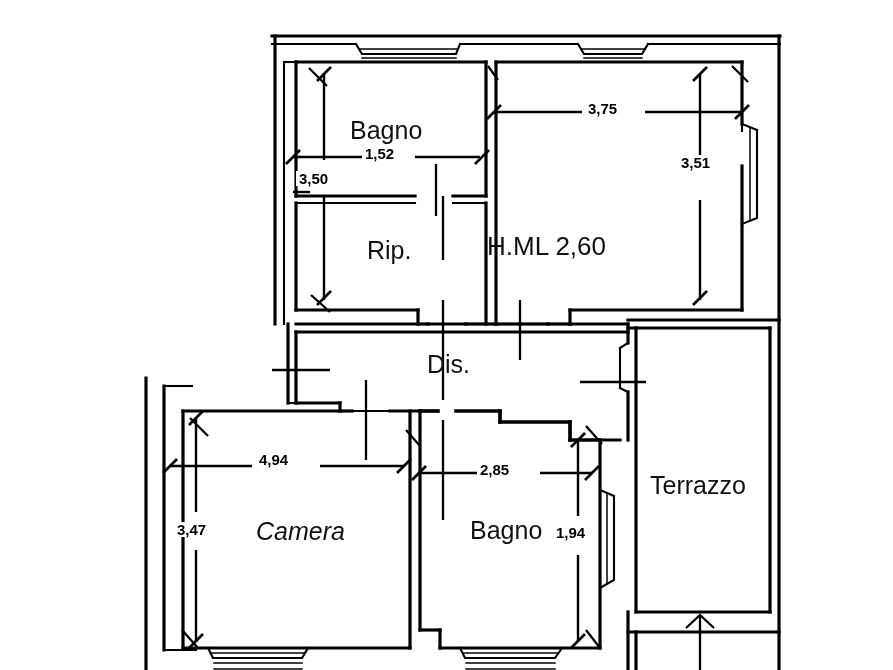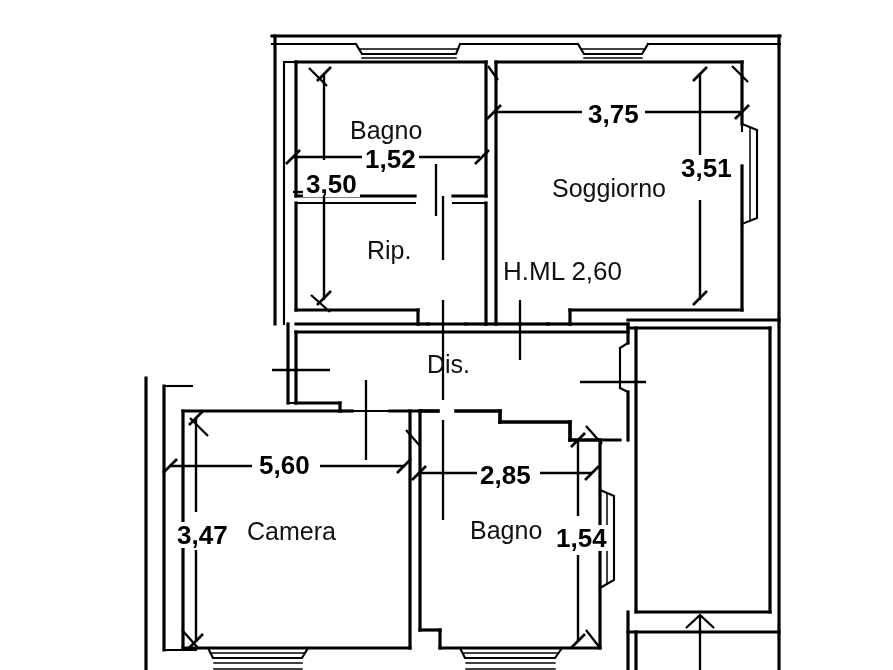--- a/index.html
+++ b/index.html
@@ -69,21 +69,21 @@
     font-size: 25px;
     font-weight: 400;
     color: #111111;
     white-space: nowrap;
     letter-spacing: 0px;
     line-height: 1;
   }
   .dim-label {
     position: absolute;
     font-family: "Liberation Sans", sans-serif;
-    font-size: 26px;
+    font-size: 15px;
     font-weight: 700;
     color: #000000;
     white-space: nowrap;
     line-height: 1;
     background: #ffffff;
     padding: 0 3px;
   }
   .dim-label.vert {
     background: #ffffff;
   }
@@ -339,40 +339,40 @@
       <path class="sym" d="M 586 630 L 600 648"></path>
       <path class="sym" d="M 182 630 L 198 648"></path>
     </g>
 
   </svg>
 
   <div class="room-label" style="left:350px; top:118px;">Bagno</div>
 
   <div class="room-label" style="left:367px; top:238px;">Rip.</div>
 
-  <div class="room-label" style="left:552px; top:176px;">Soggiorno</div>
 
   <div class="room-label" style="left:427px; top:352px;">Dis.</div>
 
-  <div class="room-label" style="left:247px; top:519px;">Camera</div>
+  <div class="room-label" style="left:256px; top:519px;font-style:italic;">Camera</div>
 
   <div class="room-label" style="left:470px; top:518px;">Bagno</div>
 
-
-  <div class="height-label" style="left:503px; top:233px;margin-top:25px;">H.ML 2,60</div>
+  <div class="room-label" style="left:650px; top:473px;">Terrazzo</div>
+
+  <div class="height-label" style="left:487px; top:233px;">H.ML 2,60</div>
 
   <div class="dim-label" style="left:362px; top:146px;">1,52</div>
 
-  <div class="dim-label" style="left:303px; top:171px;">3,50</div>
+  <div class="dim-label" style="left:296px; top:171px;">3,50</div>
 
   <div class="dim-label" style="left:585px; top:101px;">3,75</div>
 
   <div class="dim-label vert" style="left:678px; top:155px;">3,51</div>
 
-  <div class="dim-label" style="left:256px; top:452px;">5,60</div>
+  <div class="dim-label" style="left:256px; top:452px;">4,94</div>
 
   <div class="dim-label vert" style="left:174px; top:522px;">3,47</div>
 
   <div class="dim-label" style="left:477px; top:462px;">2,85</div>
 
-  <div class="dim-label vert" style="left:553px; top:525px;">1,54</div>
+  <div class="dim-label vert" style="left:553px; top:525px;">1,94</div>
 
 </div>
 
 </body></html>

